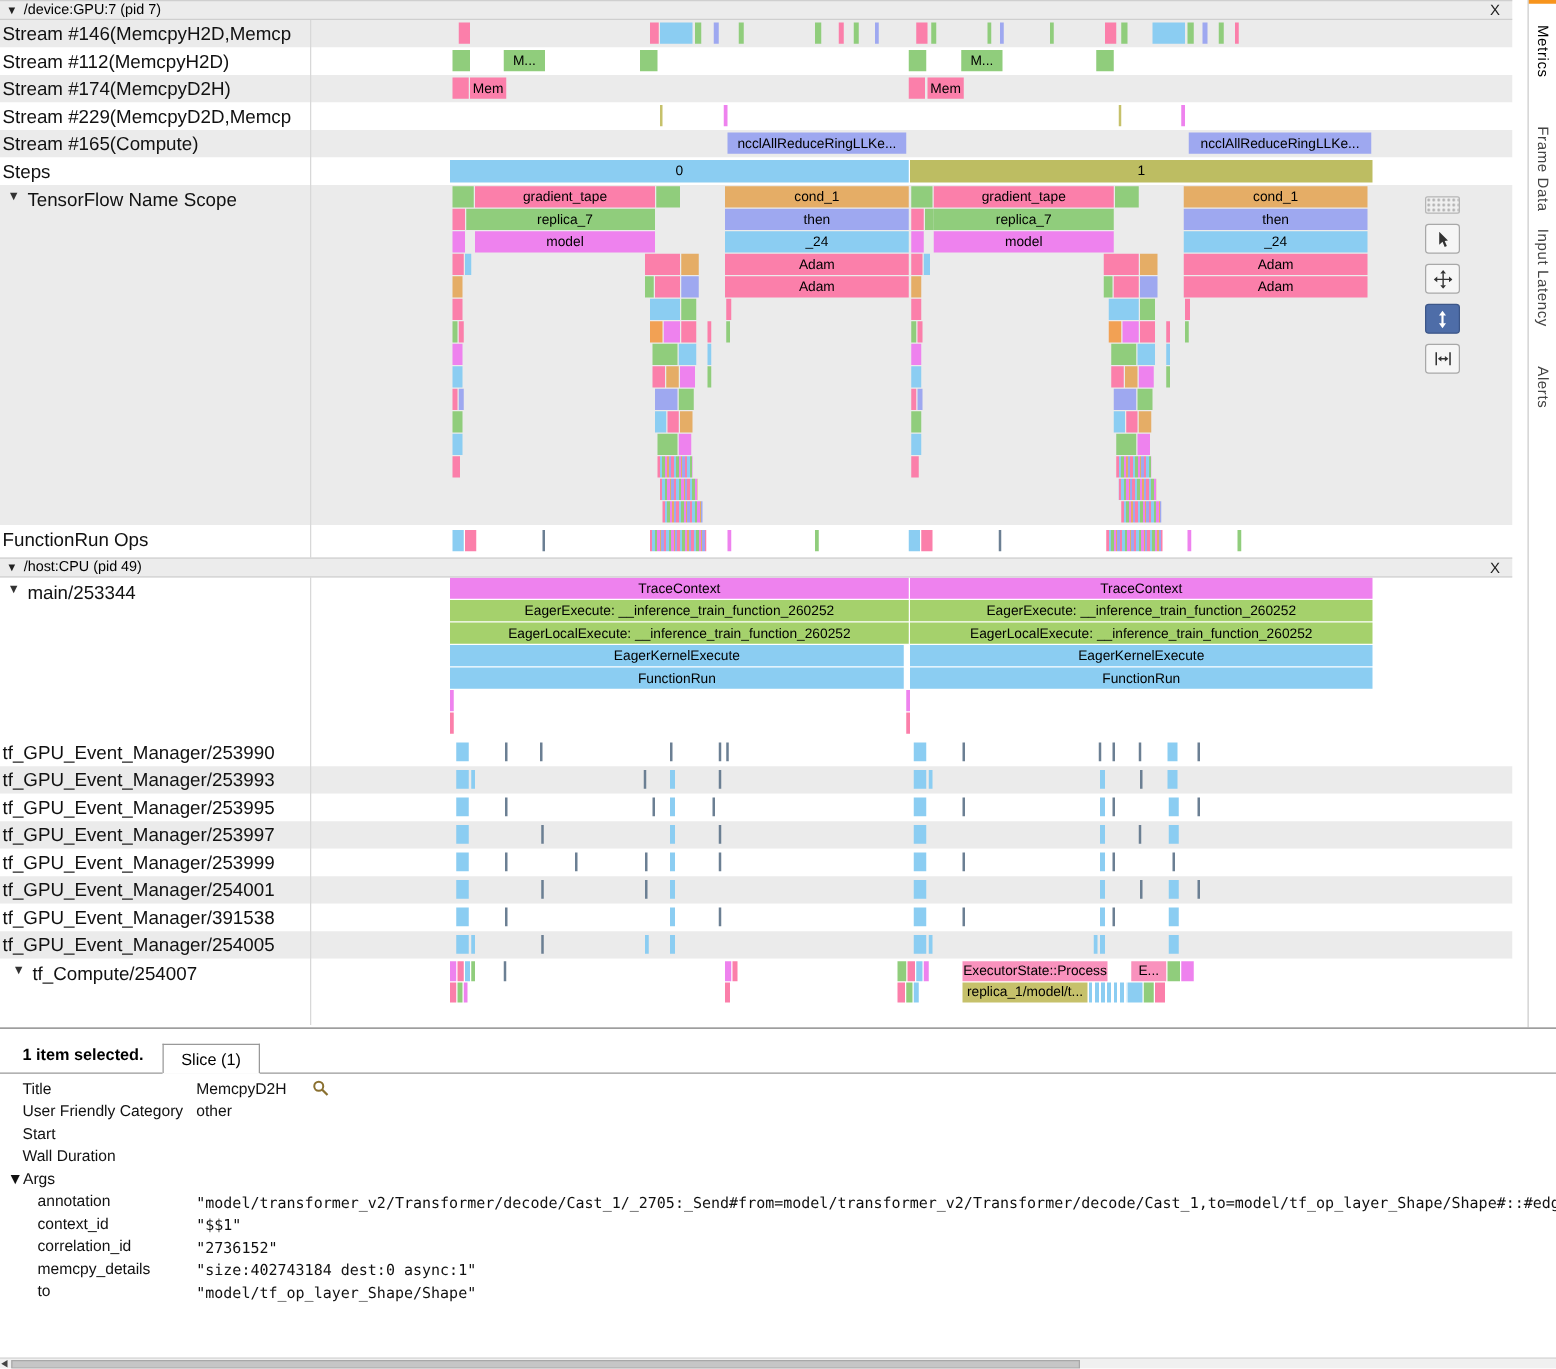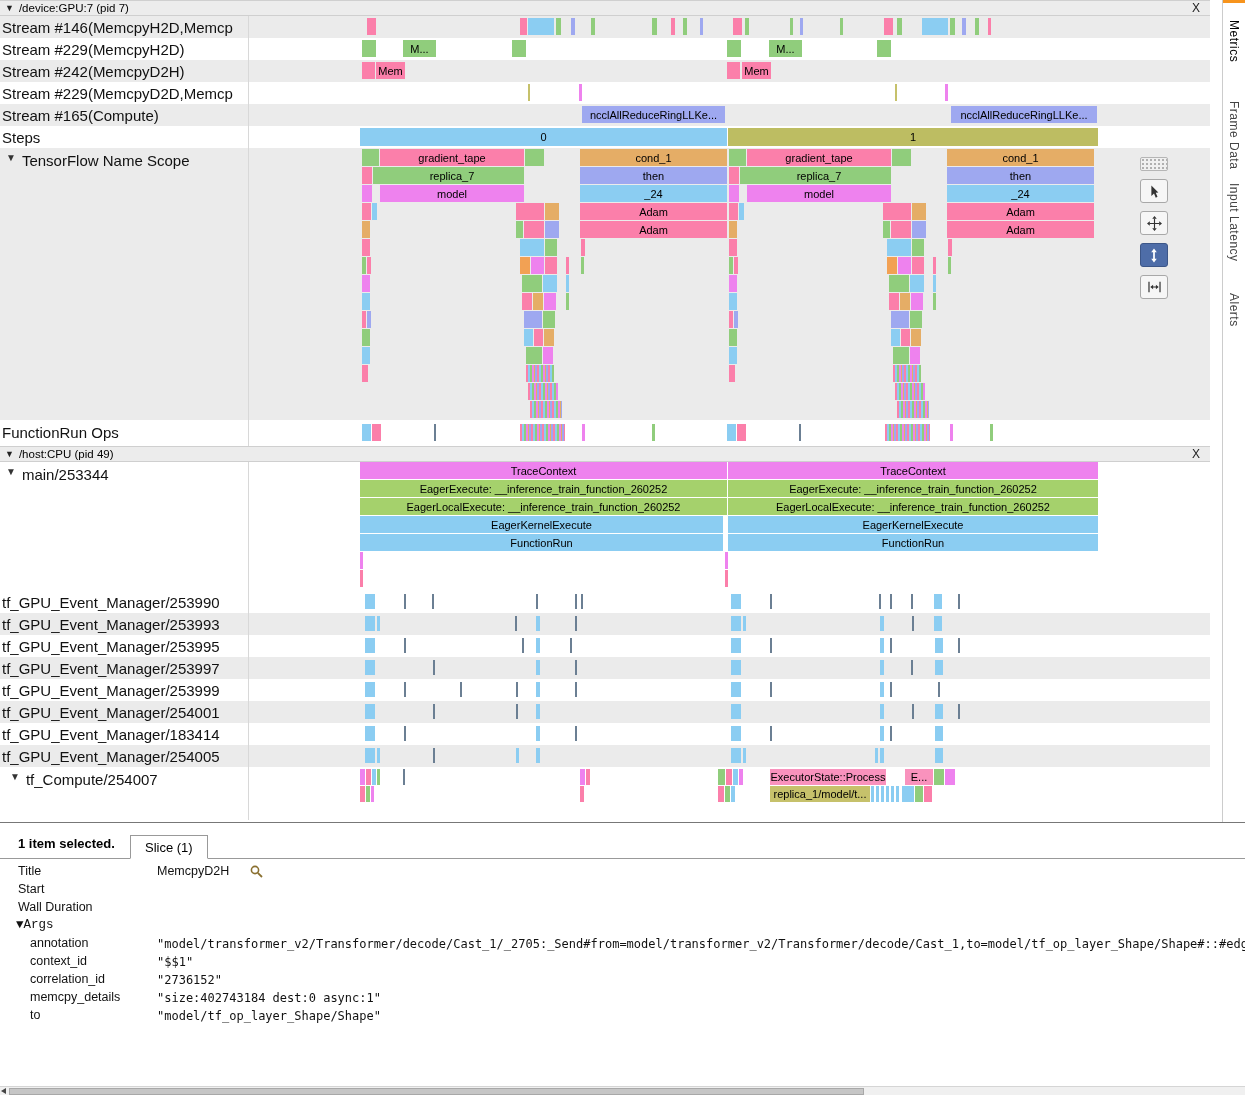--- a/index.html
+++ b/index.html
@@ -38,21 +38,21 @@
   .vtab.active{color:#000;}
 
   
   .bottom{position:absolute;left:0;top:822px;width:1245px;height:273px;background:#fff;border-top:1px solid #777;overflow:hidden;z-index:8;}
   .tabbar{position:relative;height:36px;border-bottom:1px solid #999;background:#fff;}
   .selcount{position:absolute;left:18px;bottom:7px;font-size:13px;font-weight:bold;color:#000;}
   .slicetab{position:absolute;left:130px;bottom:-1px;height:24px;padding:0 14px;background:#fff;border:1px solid #999;border-bottom:1px solid #fff;font-size:13px;display:flex;align-items:center;color:#000;}
   .fields{position:relative;padding-top:3px;white-space:nowrap;overflow:hidden;}
   .frow{position:relative;height:18px;}
   .fkey{position:absolute;left:18px;top:2px;font-size:12.5px;color:#111;}
-  .frow.argshdr .fkey{left:16px;font-family:Liberation Mono, monospace;}
+  .frow.argshdr .fkey{left:6px;}
   .frow.arg .fkey{left:30px;}
   .fval{position:absolute;left:157px;top:2px;font-size:12.5px;color:#111;white-space:nowrap;}
   .frow.arg .fval{font-family:"DejaVu Sans Mono",monospace;font-size:12px;top:3px;}
   .mag{position:absolute;left:250px;top:2px;width:14px;height:14px;}
   .hscroll{position:absolute;left:0;bottom:0;width:1245px;height:9px;background:#f0f0f0;border-top:1px solid #d5d5d5;}
   .hthumb{position:absolute;left:9px;top:1px;width:855px;height:7px;background:#c6c6c6;border:1px solid #a8a8a8;}
   .harrowl{position:absolute;left:1px;top:1px;width:0;height:0;border-top:3.5px solid transparent;border-bottom:3.5px solid transparent;border-right:5px solid #444;}
 </style>
 </head>
 <body>
@@ -60,26 +60,26 @@
 <div class="app">
   <div class="timeline">
     <div>
         <div class="trackrow shade" style="top: 16px; height: 22px;">
           <div class="tracklabel">
             <span>Stream #146(MemcpyH2D,Memcp</span>
           </div>
         </div>
         <div class="trackrow" style="top: 38px; height: 22px;">
           <div class="tracklabel">
-            <span>Stream #229(MemcpyH2D)</span>
+            <span>Stream #112(MemcpyH2D)</span>
           </div>
         </div>
         <div class="trackrow shade" style="top: 60px; height: 22px;">
           <div class="tracklabel">
-            <span>Stream #242(MemcpyD2H)</span>
+            <span>Stream #174(MemcpyD2H)</span>
           </div>
         </div>
         <div class="trackrow" style="top: 82px; height: 22px;">
           <div class="tracklabel">
             <span>Stream #229(MemcpyD2D,Memcp</span>
           </div>
         </div>
         <div class="trackrow shade" style="top: 104px; height: 22px;">
           <div class="tracklabel">
             <span>Stream #165(Compute)</span>
@@ -132,21 +132,21 @@
             <span>tf_GPU_Event_Manager/253999</span>
           </div>
         </div>
         <div class="trackrow shade" style="top: 701px; height: 22px;">
           <div class="tracklabel">
             <span>tf_GPU_Event_Manager/254001</span>
           </div>
         </div>
         <div class="trackrow" style="top: 723px; height: 22px;">
           <div class="tracklabel">
-            <span>tf_GPU_Event_Manager/183414</span>
+            <span>tf_GPU_Event_Manager/391538</span>
           </div>
         </div>
         <div class="trackrow shade" style="top: 745px; height: 22px;">
           <div class="tracklabel">
             <span>tf_GPU_Event_Manager/254005</span>
           </div>
         </div>
         <div class="trackrow" style="top: 767px; height: 53px;">
           <div class="tracklabel top" style="left: 6px;">
             <span class="arr">▼</span>
@@ -501,20 +501,24 @@
     <div class="fields">
         <div class="frow">
           <span class="fkey">Title</span>
           <span class="fval">MemcpyD2H</span>
           <span class="mag"><svg width="13" height="13" viewBox="0 0 13 13">
               <circle cx="5" cy="5" r="3.6" fill="none" stroke="#8a7030" stroke-width="1.6"></circle>
               <line x1="7.8" y1="7.8" x2="12" y2="12" stroke="#8a7030" stroke-width="1.8"></line>
             </svg></span>
         </div>
         <div class="frow">
+          <span class="fkey">User Friendly Category</span>
+          <span class="fval">other</span>
+        </div>
+        <div class="frow">
           <span class="fkey">Start</span>
           <span class="fval"></span>
         </div>
         <div class="frow">
           <span class="fkey">Wall Duration</span>
           <span class="fval"></span>
         </div>
         <div class="frow argshdr">
           <span class="fkey">▼Args</span>
           <span class="fval"></span>

